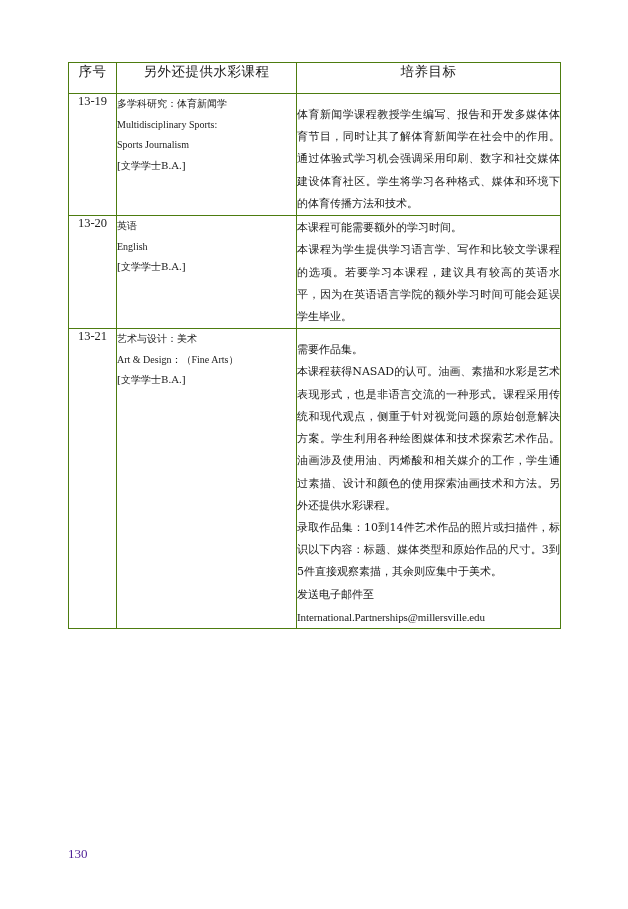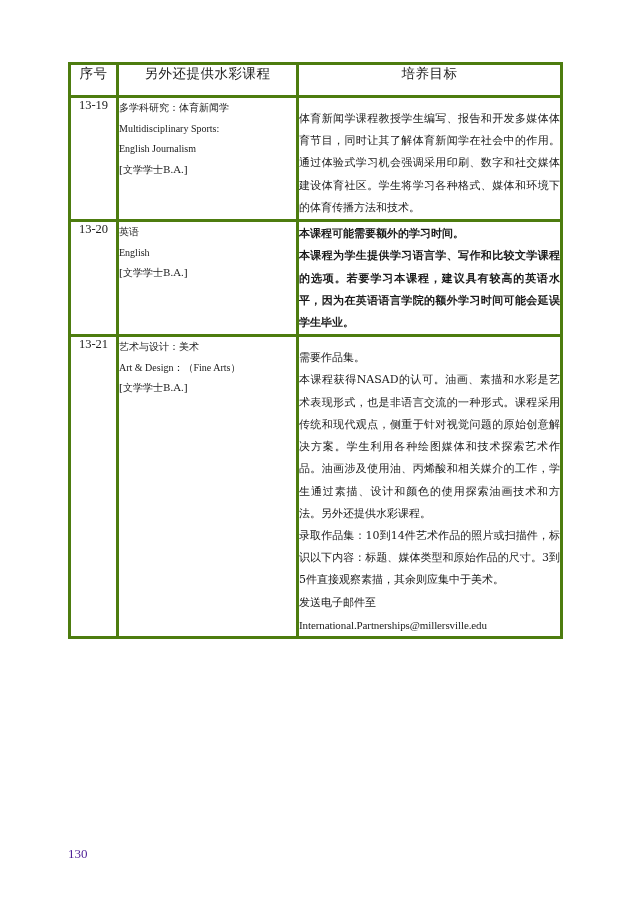--- a/index.html
+++ b/index.html
@@ -28,21 +28,21 @@
   .doc-table {
     position: absolute;
     left: 68px;
     top: 62px;
     width: 492px;
     border-collapse: collapse;
     table-layout: fixed;
   }
 
   .doc-table td, .doc-table th {
-    border: 3px solid #4d7c0f;
+    border: 1px solid #4d7c0f;
     vertical-align: top;
     padding: 0;
     background: #ffffff;
   }
 
   .col-no    { width: 48px; }
   .col-major { width: 180px; }
   .col-goal  { width: 264px; }
 
   thead th {
@@ -96,21 +96,21 @@
     position: absolute;
     left: 68px;
     top: 846px;
     font-size: 13px;
     font-family: "Liberation Serif", "DejaVu Serif", serif;
     color: #4c1d95;
   }
 
   
   .row-a .cell-goal { padding-top: 10px; }
-  .row-b .cell-goal { padding-top: 1px; font-weight: bold; }
+  .row-b .cell-goal { padding-top: 1px; }
   .row-c .cell-goal { padding-top: 10px; margin-left: 7px; }
 </style>
 </head>
 <body>
 
 <div class="page">
 
   <table class="doc-table">
     <colgroup>
       <col class="col-no">
@@ -124,21 +124,21 @@
         <th>培养目标</th>
       </tr>
     </thead>
     <tbody>
 
       <tr class="row-a">
         <td class="cell-no">13-19</td>
         <td class="cell-major">
           <div class="major-line">多学科研究：体育新闻学</div>
           <div class="major-line latin">Multidisciplinary Sports:</div>
-          <div class="major-line latin">English Journalism</div>
+          <div class="major-line latin">Sports Journalism</div>
           <div class="major-line">[文学学士B.A.]</div>
         </td>
         <td class="cell-goal">
           <p class="goal-para">体育新闻学课程教授学生编写、报告和开发多媒体体育节目，同时让其了解体育新闻学在社会中的作用。通过体验式学习机会强调采用印刷、数字和社交媒体建设体育社区。学生将学习各种格式、媒体和环境下的体育传播方法和技术。</p>
         </td>
       </tr>
 
       <tr class="row-b">
         <td class="cell-no">13-20</td>
         <td class="cell-major">

